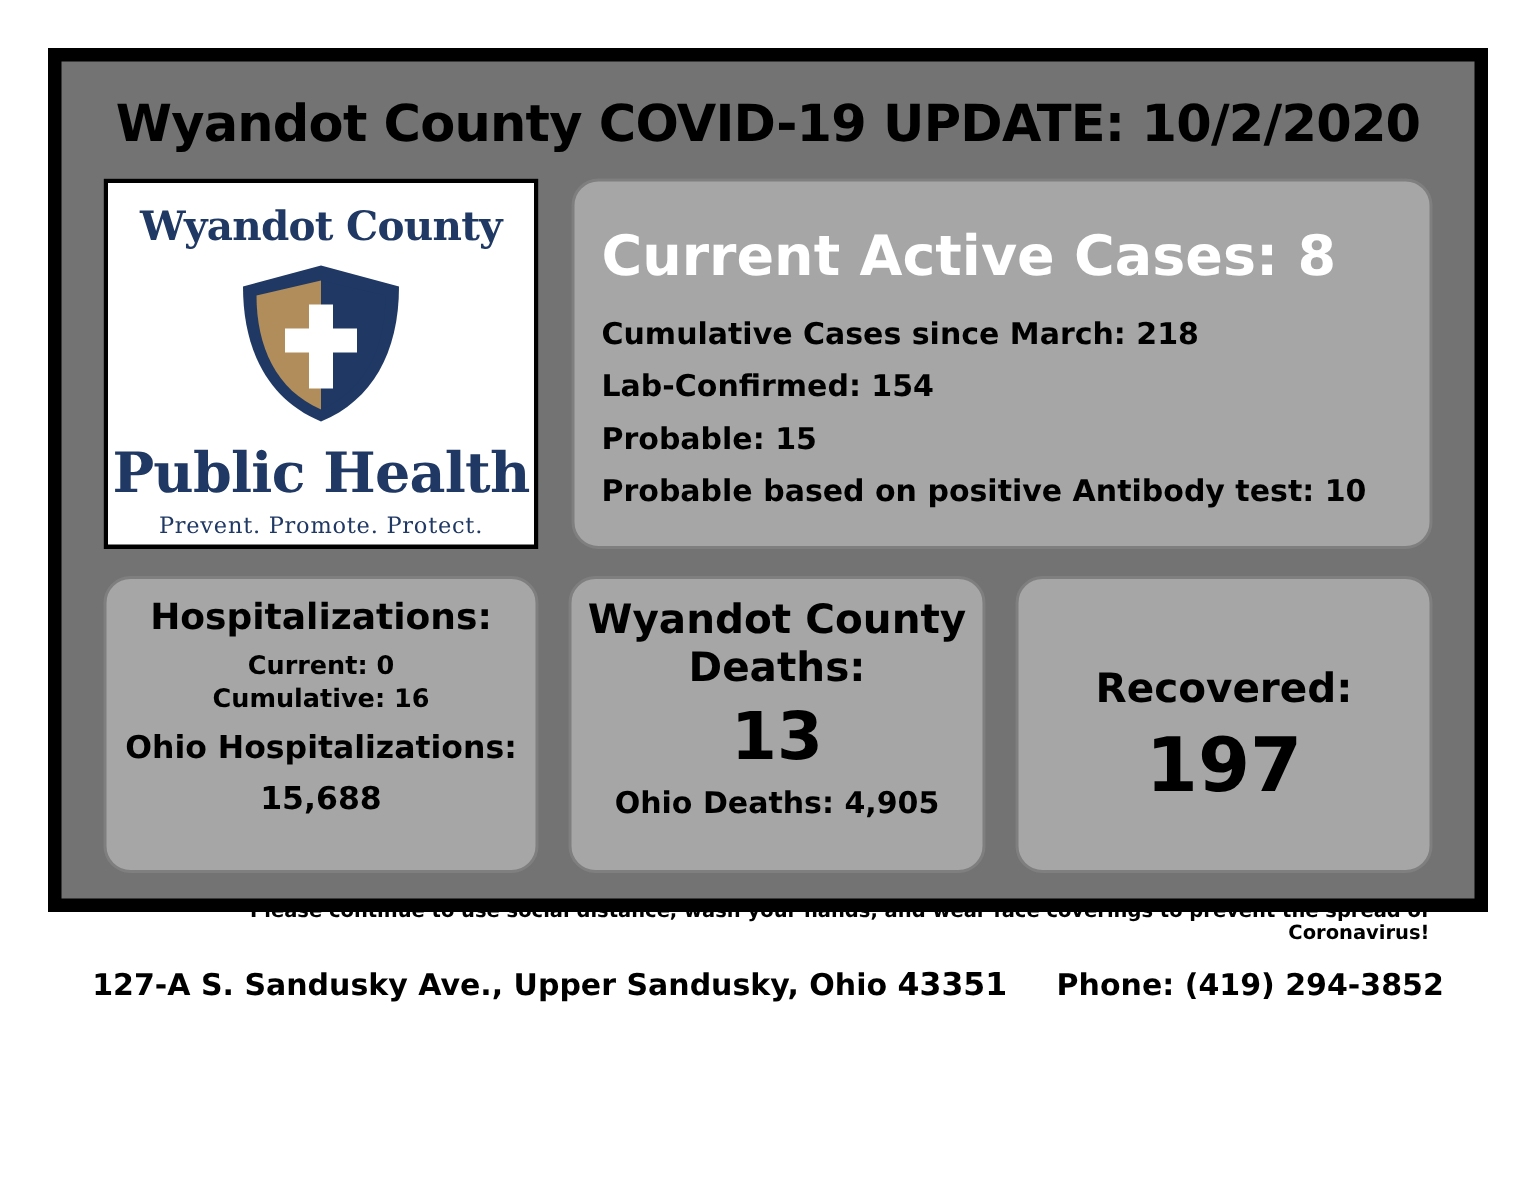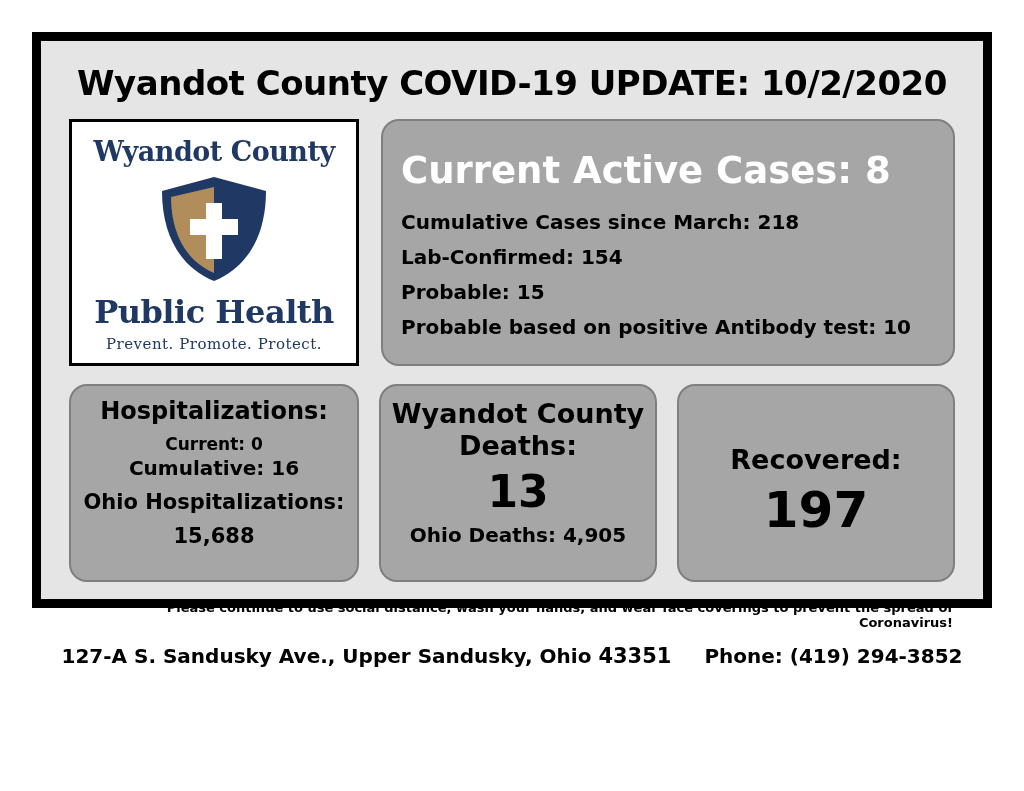--- a/index.html
+++ b/index.html
@@ -13,21 +13,21 @@
     font-family: "DejaVu Sans", sans-serif;
     overflow: hidden;
   }
 
   .poster {
     position: absolute;
     left: 32px;
     top: 32px;
     width: 960px;
     height: 576px;
-    background: #e5e5e5;
+    background: #737373;
     border: 9px solid #000000;
     box-sizing: border-box;
   }
 
   .title {
     text-align: center;
     font-size: 34px;
     font-weight: bold;
     color: #000;
     letter-spacing: -0.5px;
@@ -61,21 +61,21 @@
     font-size: 27px;
     font-family: "DejaVu Serif", serif;
     letter-spacing: -0.5px;
   }
   .shield-wrap {
     margin: 6px 0 2px 0;
   }
   .logo-sub {
     color: #1f3864;
     font-weight: bold;
-    font-size: 32px;
+    font-size: 37px;
     font-family: "DejaVu Serif", serif;
     letter-spacing: -0.5px;
     margin-top: 2px;
   }
   .logo-tag {
     color: #1f3864;
     font-size: 15px;
     font-family: "DejaVu Serif", serif;
     margin-top: 4px;
     letter-spacing: 0.5px;
@@ -137,21 +137,21 @@
     color: #000;
     line-height: 1.2;
   }
   .sm-line {
     font-size: 17px;
     font-weight: bold;
     color: #000;
     margin-top: 8px;
   }
   .sm-line-tight {
-    font-size: 20px;
+    font-size: 17px;
     font-weight: bold;
     color: #000;
     margin-top: 2px;
   }
   .md-line {
     font-size: 21px;
     font-weight: bold;
     color: #000;
     margin-top: 10px;
   }

